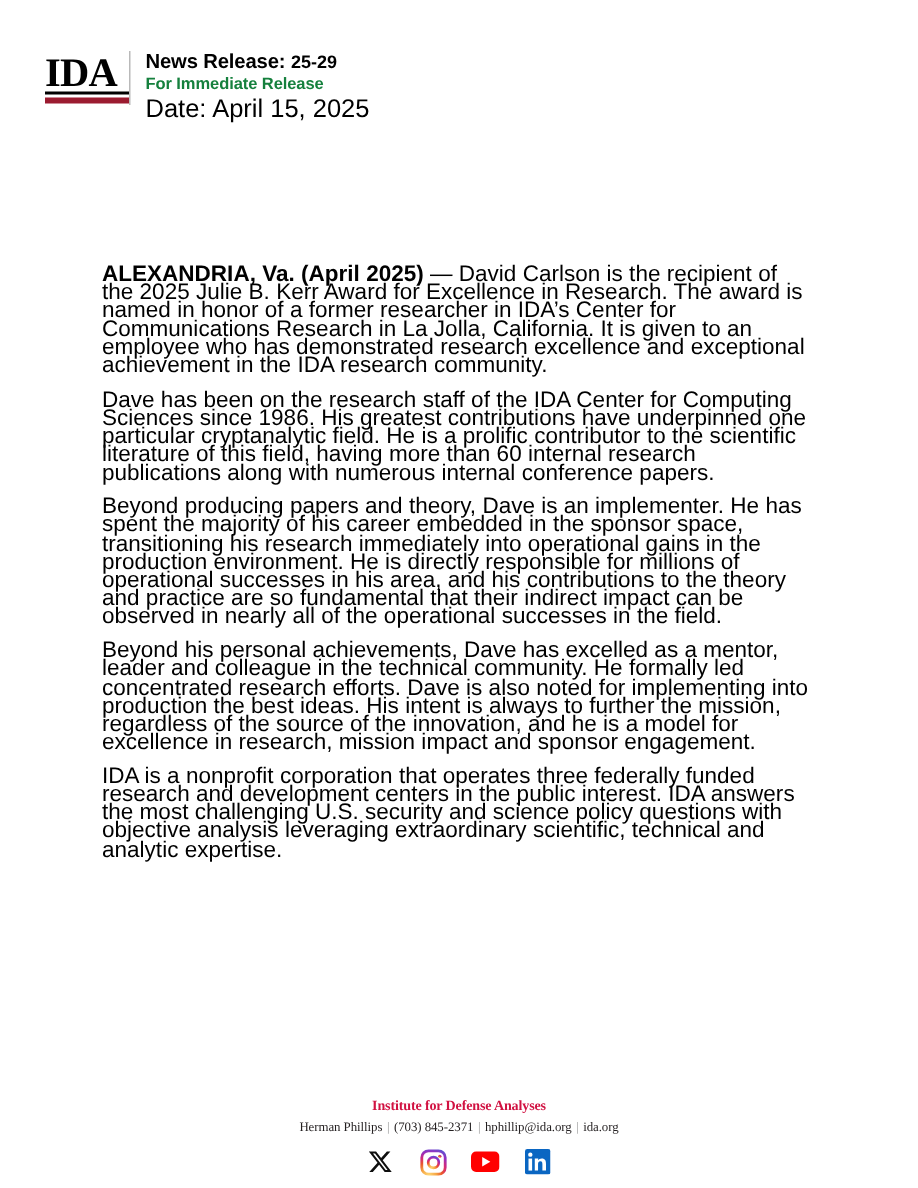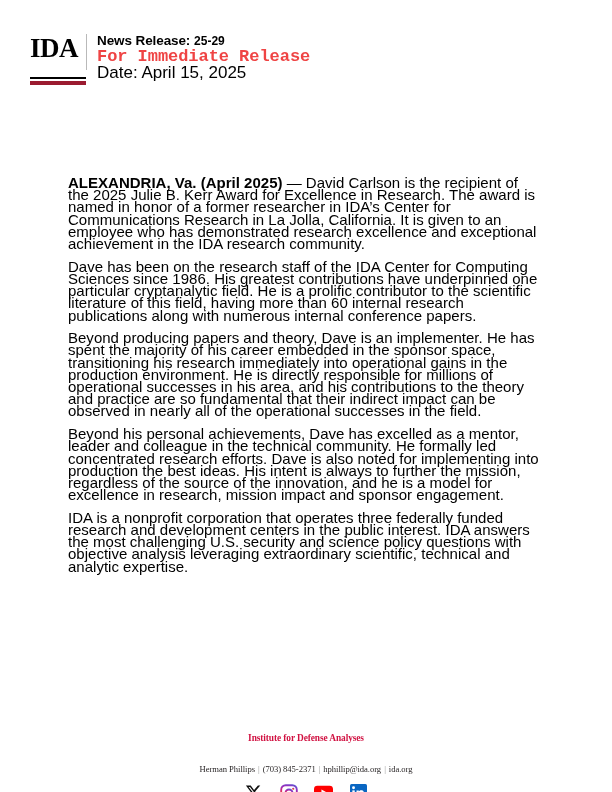--- a/index.html
+++ b/index.html
@@ -38,21 +38,21 @@
   }
   .logo-word {
     font-family: "Liberation Serif", serif;
     font-weight: bold;
     font-size: 27px;
     letter-spacing: -0.5px;
     line-height: 26px;
     color: #000000;
     border-bottom: 2.5px solid #000000;
     display: block;
-    padding-bottom: 16px;
+    padding-bottom: 0px;
   }
   .logo-rule {
     height: 3.5px;
     background: #9B1B30;
     margin-top: 2px;
     width: 100%;
   }
   .header-divider {
     width: 1px;
     background: #b9b9b9;
@@ -72,26 +72,25 @@
   .hline1 .nr {
     font-weight: bold;
     letter-spacing: -0.1px;
     margin-top: 28px;
   }
   .hline1 .num {
     font-weight: bold;
     font-size: 12px;
   }
   .hline2 {
-    font-size: 17px;
-    font-weight: bold;
-    color: #ef4444;
+    font-size: 11px;
+    font-weight: bold;
+    color: #15803d;
     line-height: 15px;
     letter-spacing: -0.05px;
-    font-family: Liberation Mono, monospace;
   }
   .hline3 {
     font-size: 17px;
     line-height: 16px;
     margin-top: 1px;
     color: #000;
   }
 
   
   .doc-title {
@@ -136,21 +135,21 @@
     font-size: 9.4px;
     font-weight: bold;
     color: #D11242;
     letter-spacing: -0.1px;
     line-height: 12px;
   }
   .footer-contact {
     font-size: 8.6px;
     color: #231f20;
     line-height: 13px;
-    margin-top: 19px;
+    margin-top: 1px;
     letter-spacing: -0.05px;
   }
   .footer-contact .sep {
     color: #9a9a9a;
     padding: 0 3px;
   }
   .social-row {
     margin-top: 7px;
     display: flex;
     justify-content: center;

